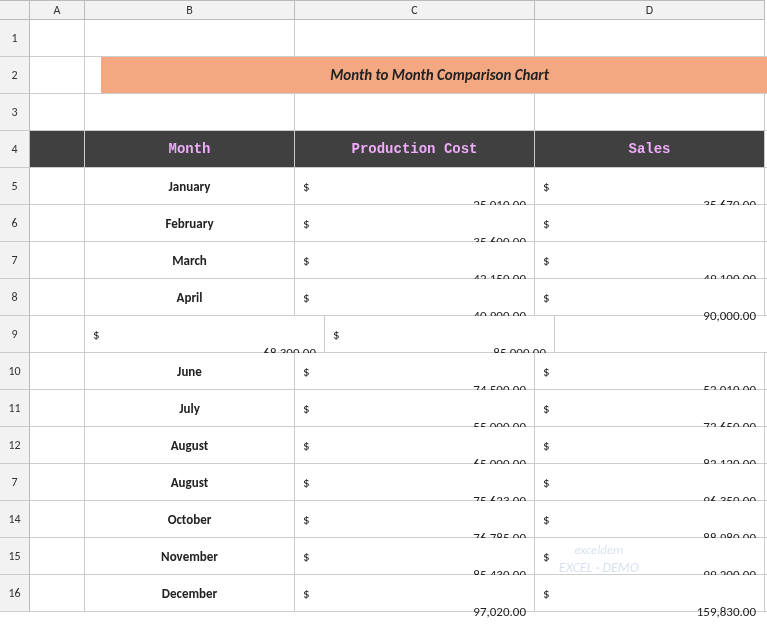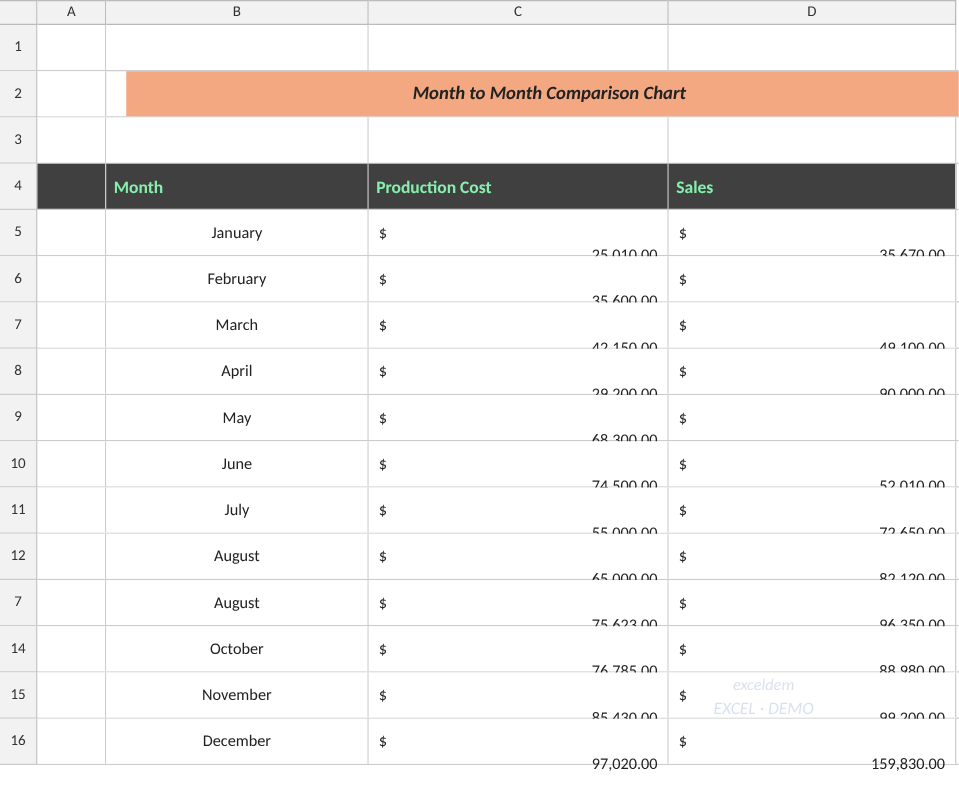--- a/index.html
+++ b/index.html
@@ -96,43 +96,44 @@
       display: flex;
       align-items: center;
       padding: 0 6px;
       font-size: 13px;
       color: #222;
       background: #fff;
     }
 
     
     .col-a { width: 55px; min-width: 55px; }
-    .col-b { width: 210px; min-width: 210px; }
+    .col-b { width: 210px; min-width: 210px; font-weight: bold; }
     .col-c { width: 240px; min-width: 240px; }
     .col-d { width: 230px; min-width: 230px; }
 
     
     .title-cell {
       background: #f4a882;
       text-align: center;
       font-style: italic;
       font-weight: bold;
       font-size: 15px;
       justify-content: center;
       padding: 0;
     }
 
     
     .header-cell {
       background: #404040;
-      color: #86efac;
+      color: #f0abfc;
       font-weight: bold;
       font-size: 14px;
-      justify-content: flex-start;
+      justify-content: center;
       text-align: center;
+      font-family: Liberation Mono, monospace;
     }
 
     
     .month-cell {
       justify-content: center;
       text-align: center;
     }
 
     .dollar-sign {
       width: 18px;
@@ -160,21 +161,21 @@
     
     .ch-rownum { width: 30px; min-width: 30px; }
     .ch-a { width: 55px; min-width: 55px; }
     .ch-b { width: 210px; min-width: 210px; }
     .ch-c { width: 240px; min-width: 240px; }
     .ch-d { width: 230px; min-width: 230px; }
 
     .watermark {
       position: absolute;
       bottom: 55px;
-      right: 116px;
+      right: 128px;
       opacity: 0.35;
       font-size: 11px;
       color: #555;
       font-style: italic;
       pointer-events: none;
     }
   </style>
 </head>
 <body>
 
@@ -297,39 +298,37 @@
           </div>
       </div>
 
       <div class="grid-row">
         <div class="cell col-a"></div>
         <div class="cell col-b month-cell">
             <span>April</span>
           </div>
         <div class="cell col-c money-cell">
             <span class="dollar-sign">$</span>
-            <span class="amount">29,200.00</span>
+            <span class="amount">40,900.00</span>
           </div>
         <div class="cell col-d money-cell">
             <span class="dollar-sign">$</span>
             <span class="amount">90,000.00</span>
           </div>
       </div>
 
       <div class="grid-row">
         <div class="cell col-a"></div>
-        <div class="cell col-b month-cell">
-            <span>May</span>
-          </div>
         <div class="cell col-c money-cell">
             <span class="dollar-sign">$</span>
             <span class="amount">68,300.00</span>
           </div>
         <div class="cell col-d money-cell">
             <span class="dollar-sign">$</span>
+            <span class="amount">85,000.00</span>
           </div>
       </div>
 
       <div class="grid-row">
         <div class="cell col-a"></div>
         <div class="cell col-b month-cell">
             <span>June</span>
           </div>
         <div class="cell col-c money-cell">
             <span class="dollar-sign">$</span>

